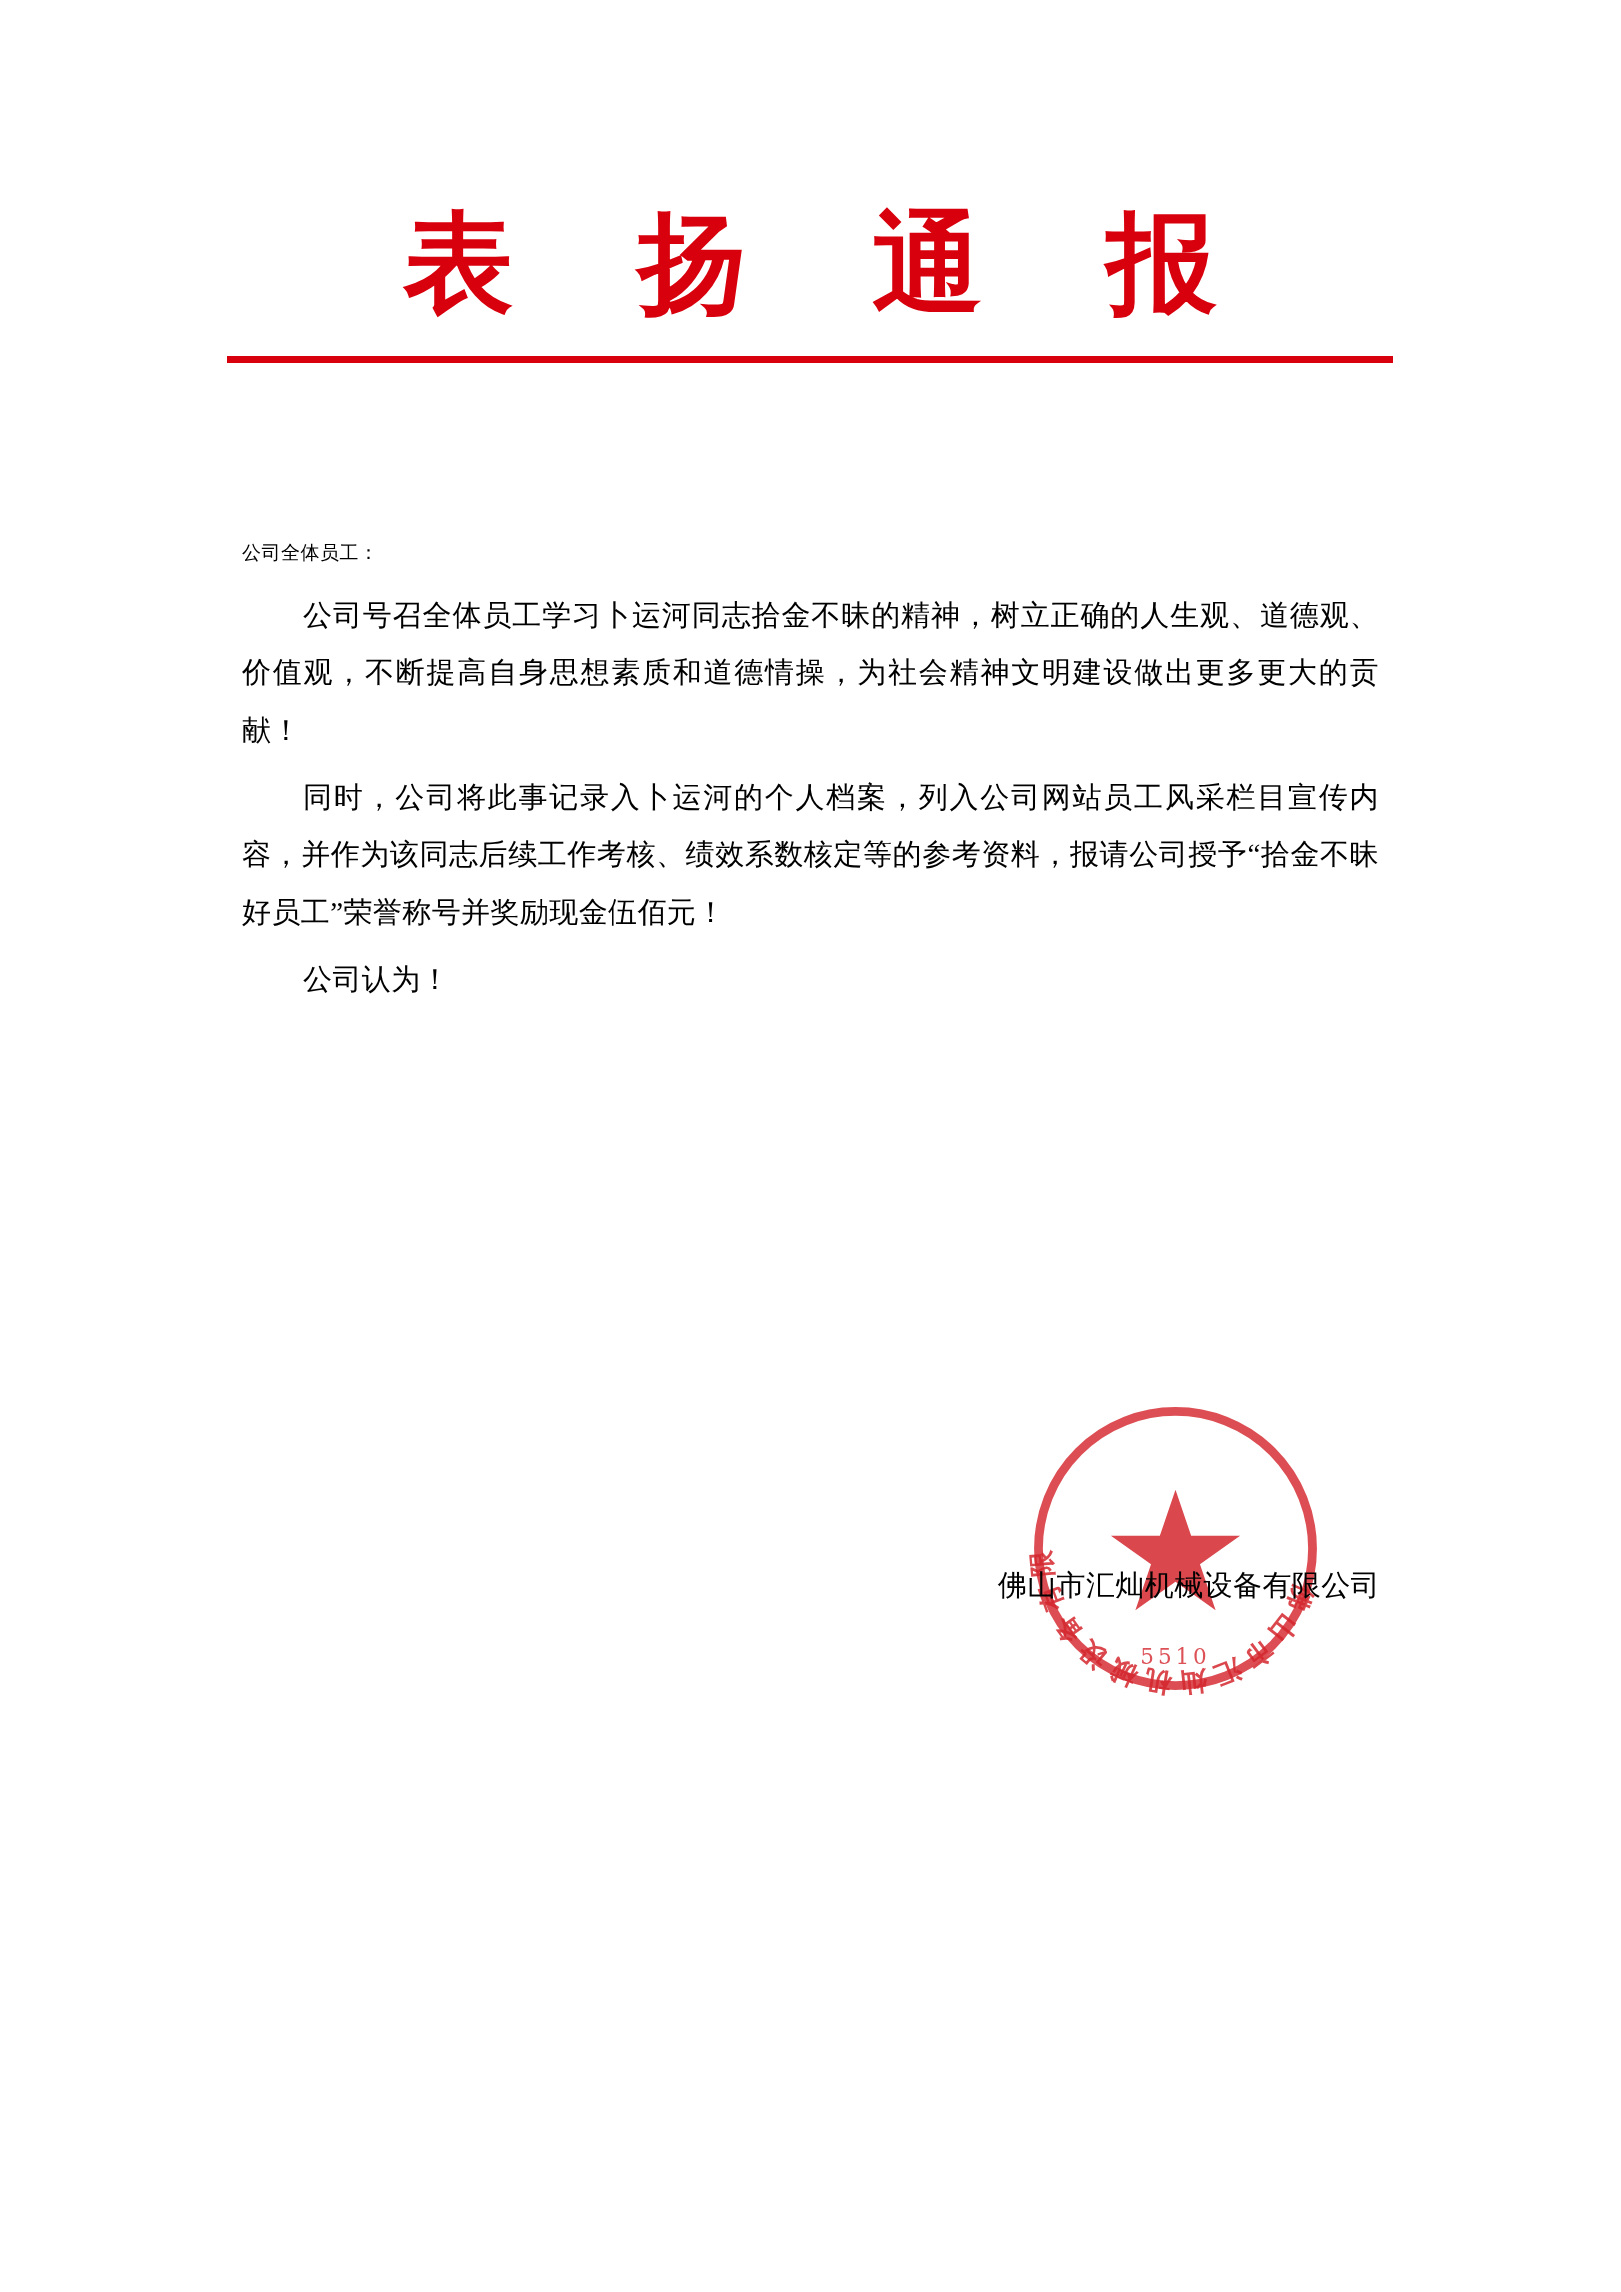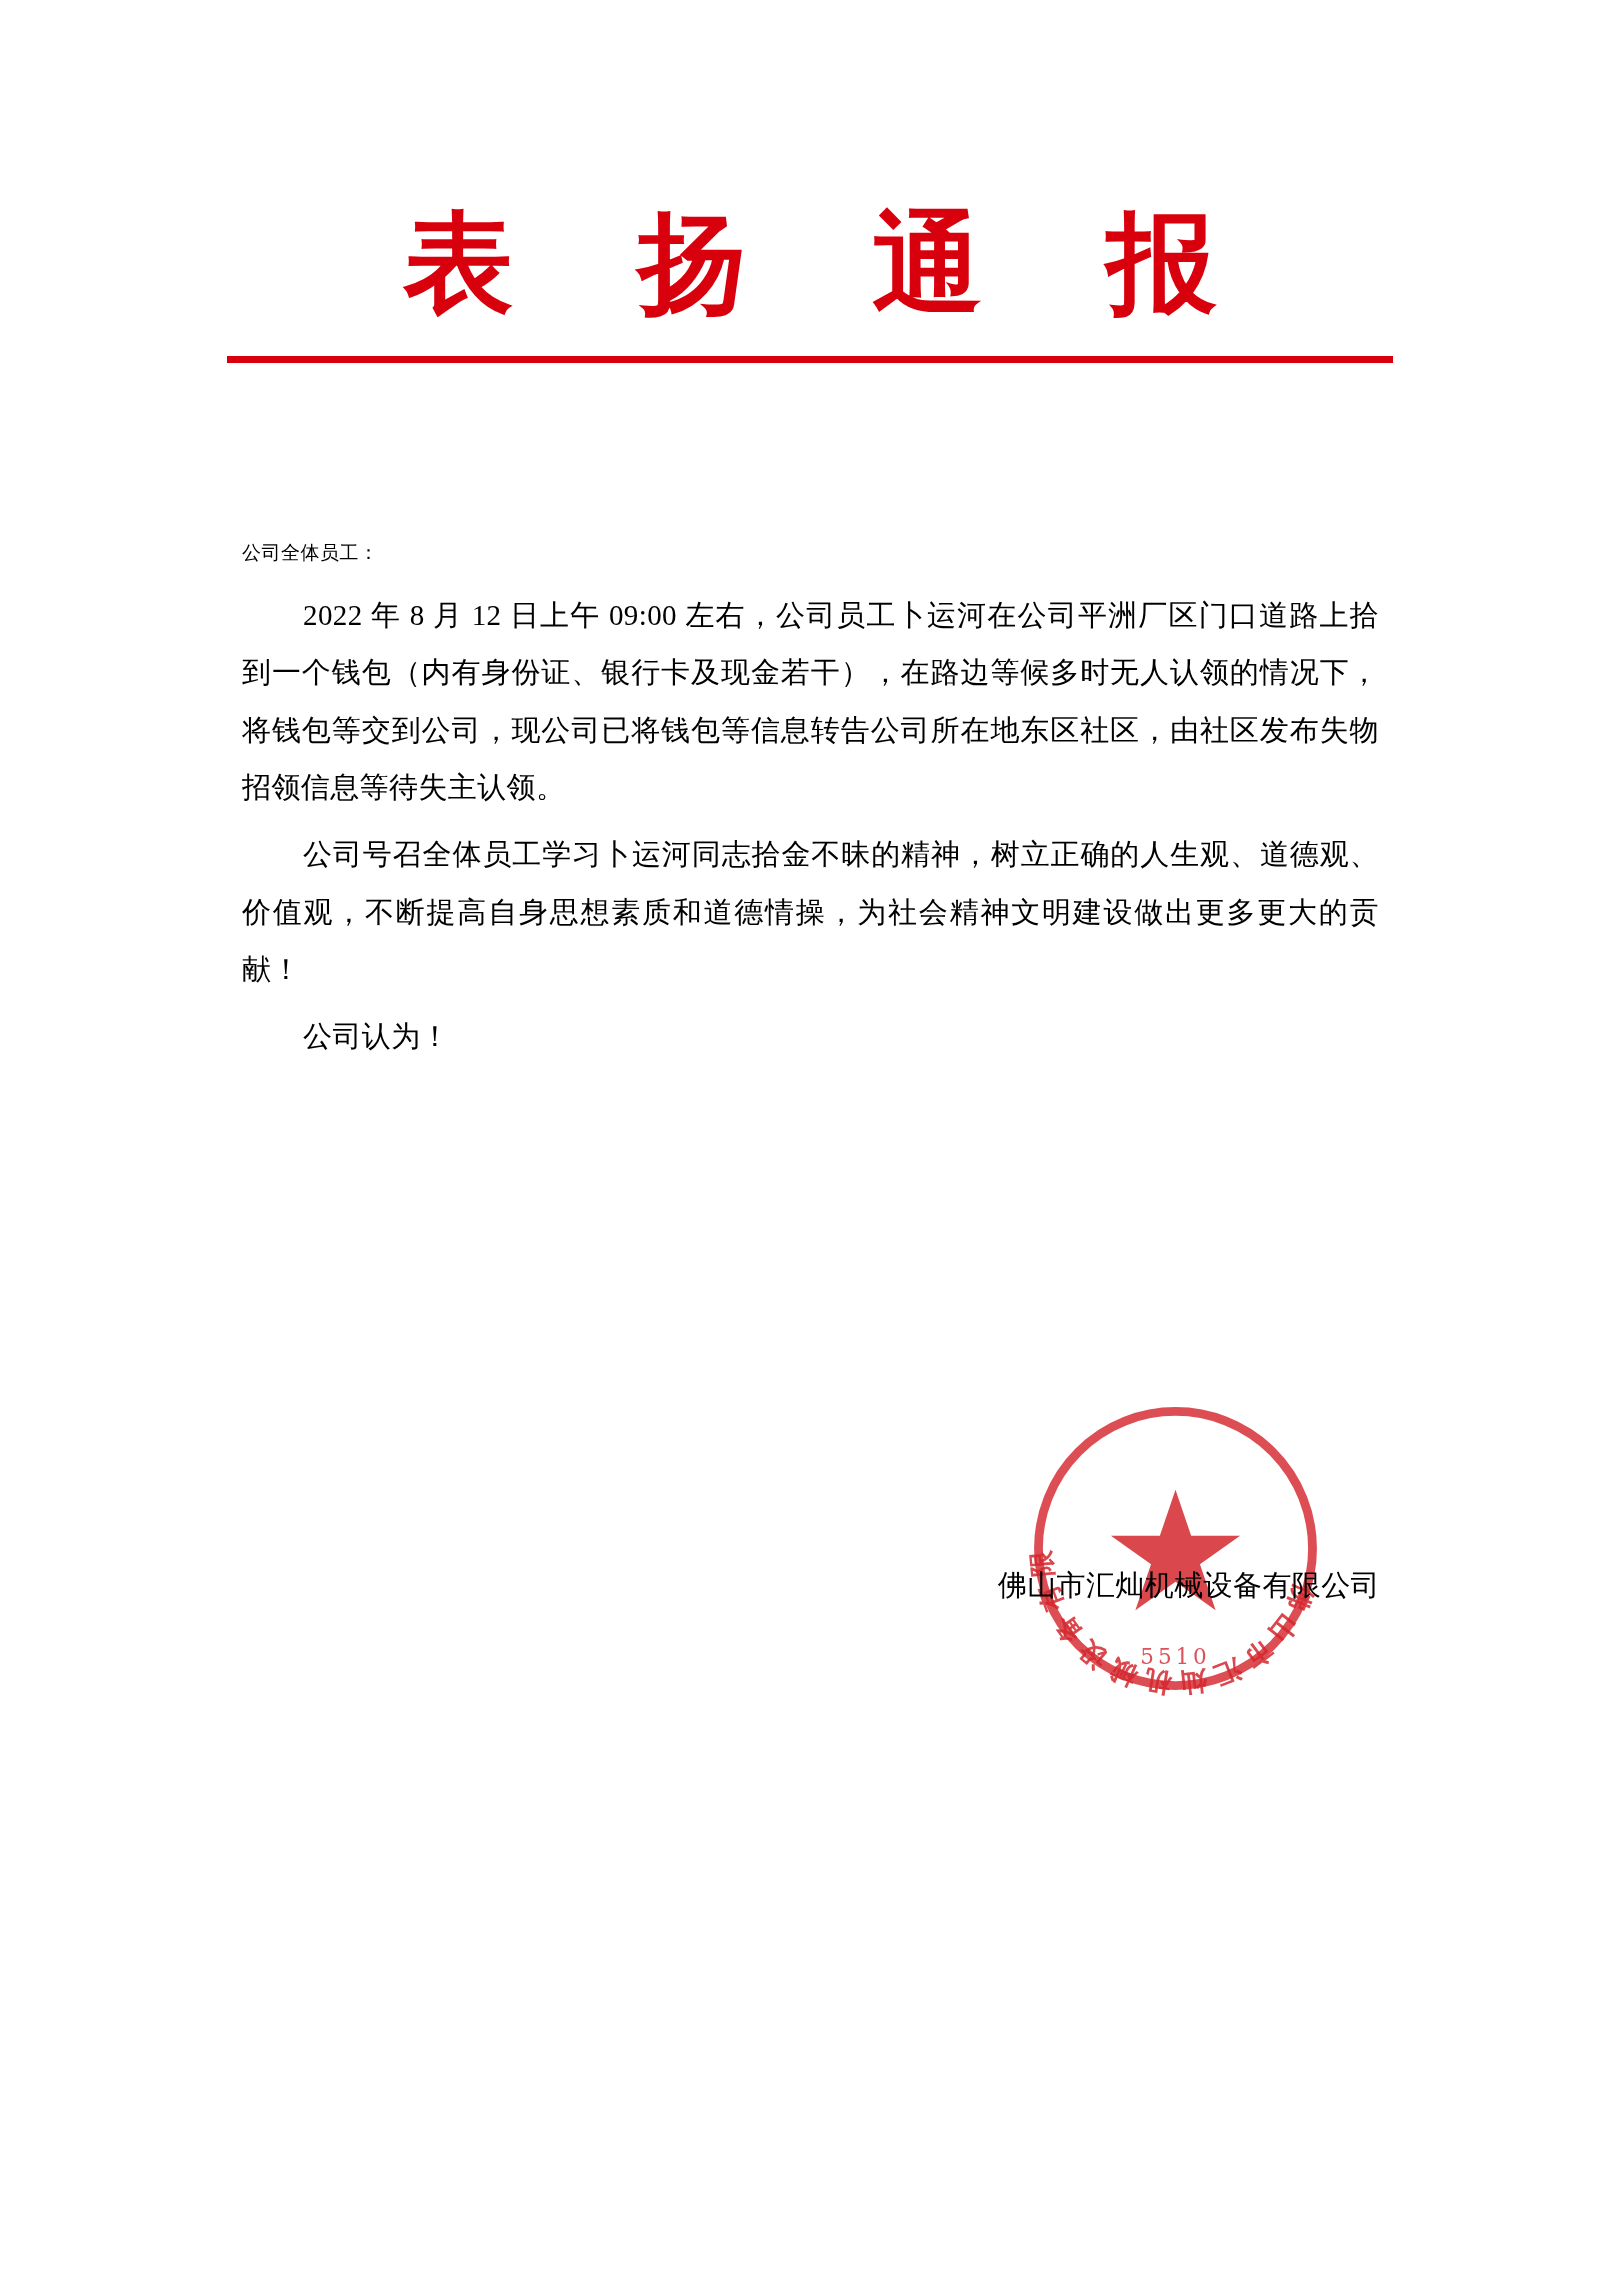--- a/index.html
+++ b/index.html
@@ -99,22 +99,22 @@
 
 <div class="page">
 
   <div class="title-block">
     <div class="doc-title">表 扬 通 报</div>
     <div class="title-rule"></div>
   </div>
 
   <div class="body-block">
     <div class="salutation">公司全体员工：</div>
-    <p class="para">2022 年 8 月 12 日上午 09:00 左右，公司员工卜运河在公司平洲厂区门口道路上拾到一个钱包（内有身份证、银行卡及现金若干），在路边等候多时无人认领的情况下，将钱包等交到公司，现公司已将钱包等信息转告公司所在地东区社区，由社区发布失物招领信息等待失主认领。</p>
     <p class="para">公司号召全体员工学习卜运河同志拾金不昧的精神，树立正确的人生观、道德观、价值观，不断提高自身思想素质和道德情操，为社会精神文明建设做出更多更大的贡献！</p>
+    <p class="para">同时，公司将此事记录入卜运河的个人档案，列入公司网站员工风采栏目宣传内容，并作为该同志后续工作考核、绩效系数核定等的参考资料，报请公司授予“拾金不昧好员工”荣誉称号并奖励现金伍佰元！</p>
     <p class="para">公司认为！</p>
   </div>
 
   <div class="seal">
     <svg width="323" height="323" viewBox="0 0 330 330" xmlns="http://www.w3.org/2000/svg">
       <defs>
         <path id="sealArc" d="M 165,165 m -128,0 a 128,128 0 1,1 256,0" transform="rotate(188 165 165)" fill="none"></path>
       </defs>
       <circle cx="165" cy="165" r="140" fill="none" stroke="#d4272e" stroke-width="9" opacity="0.82"></circle>
       <g fill="#d4272e" opacity="0.85">

